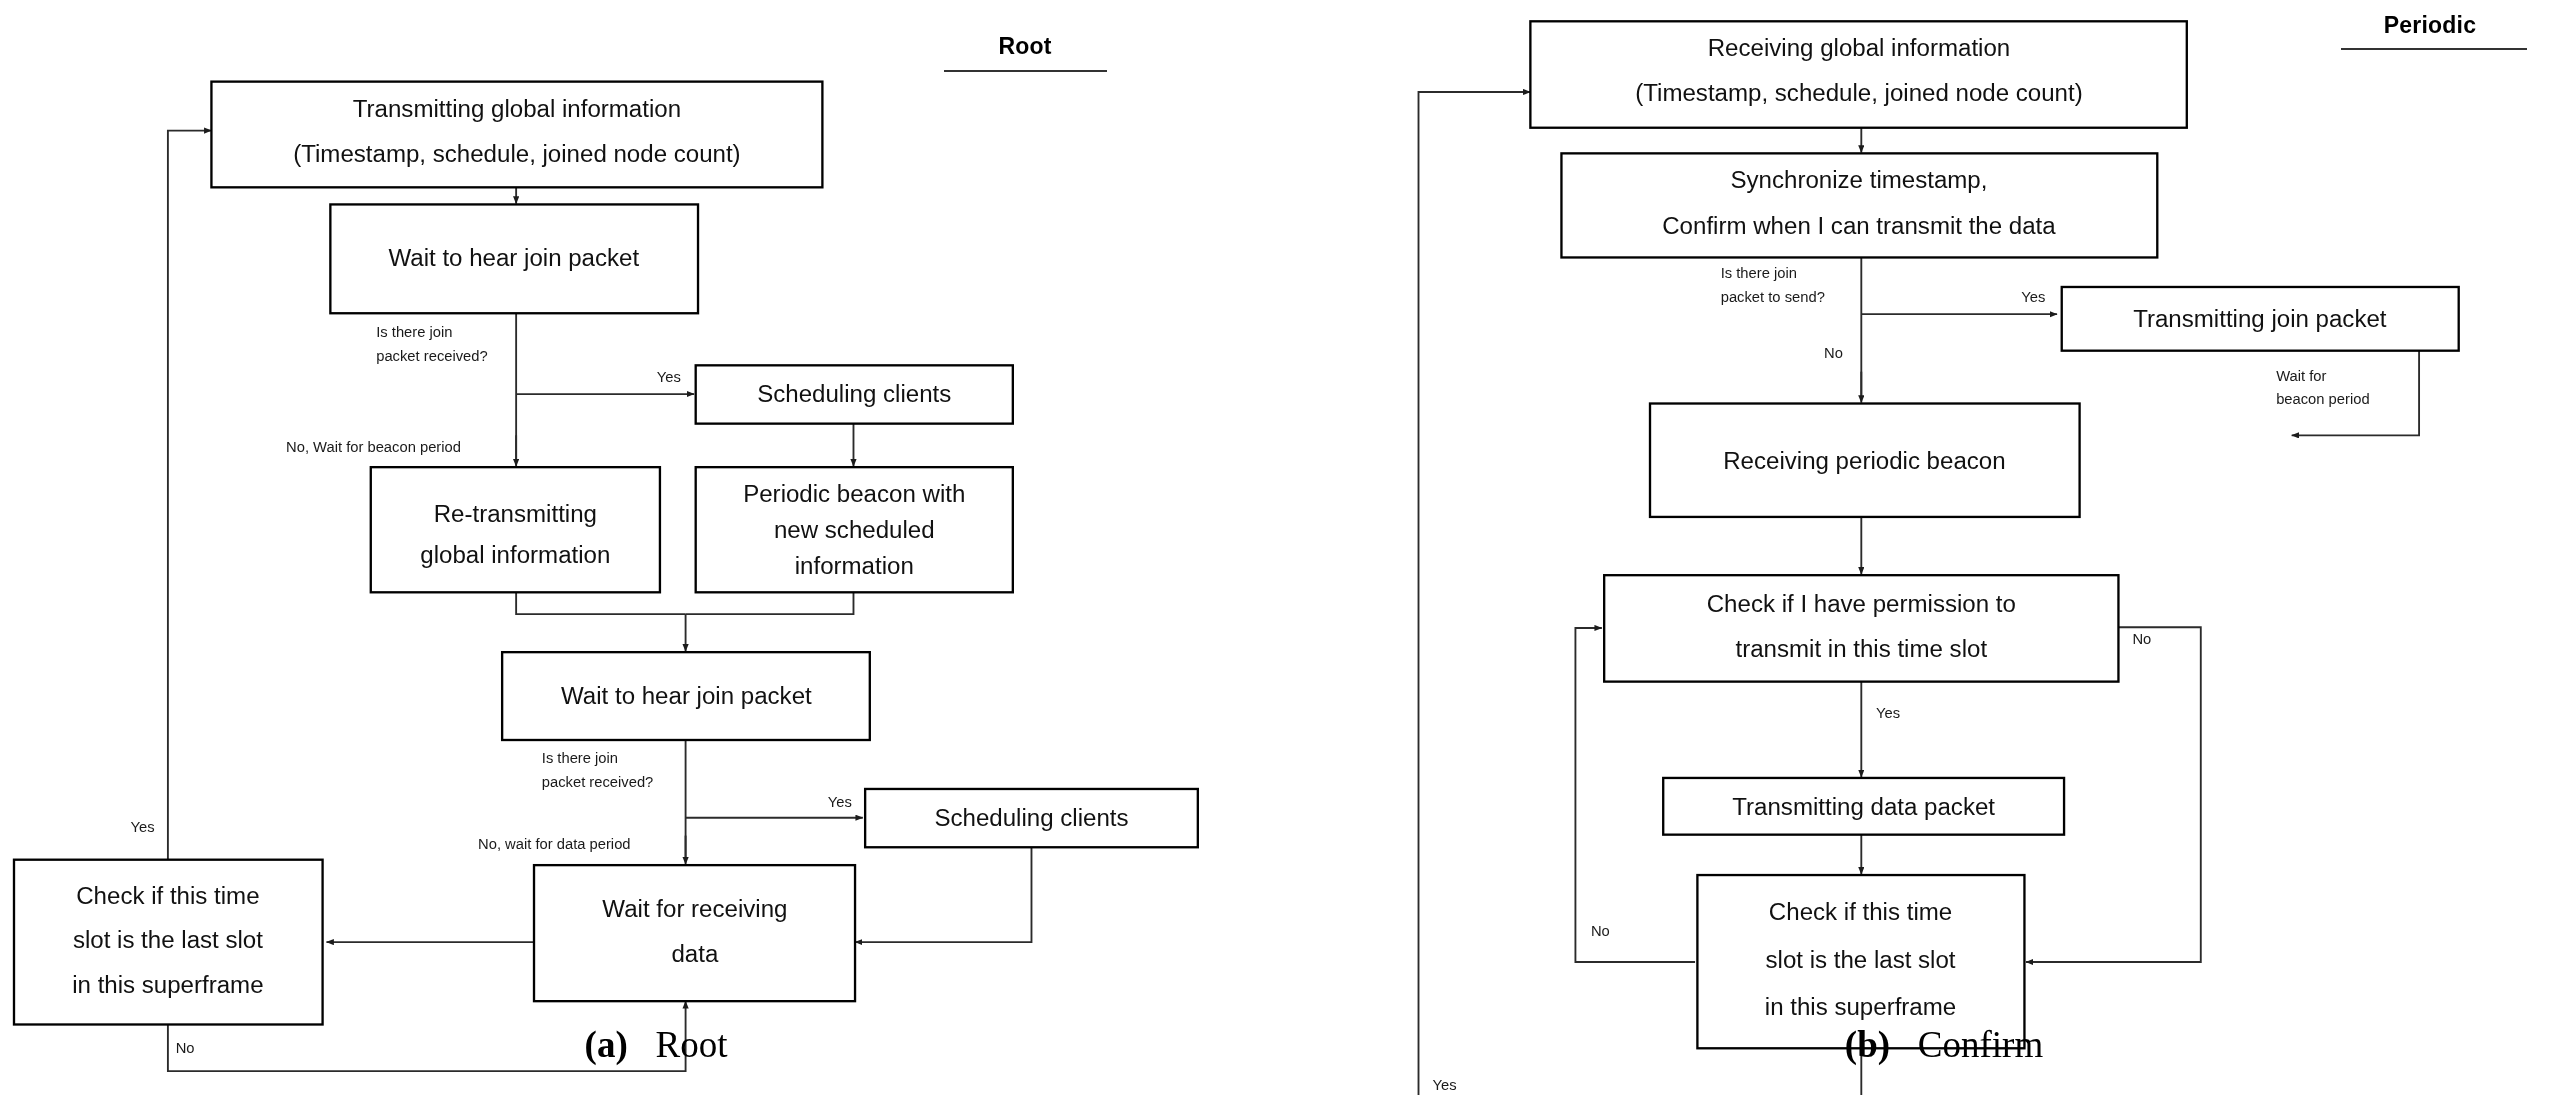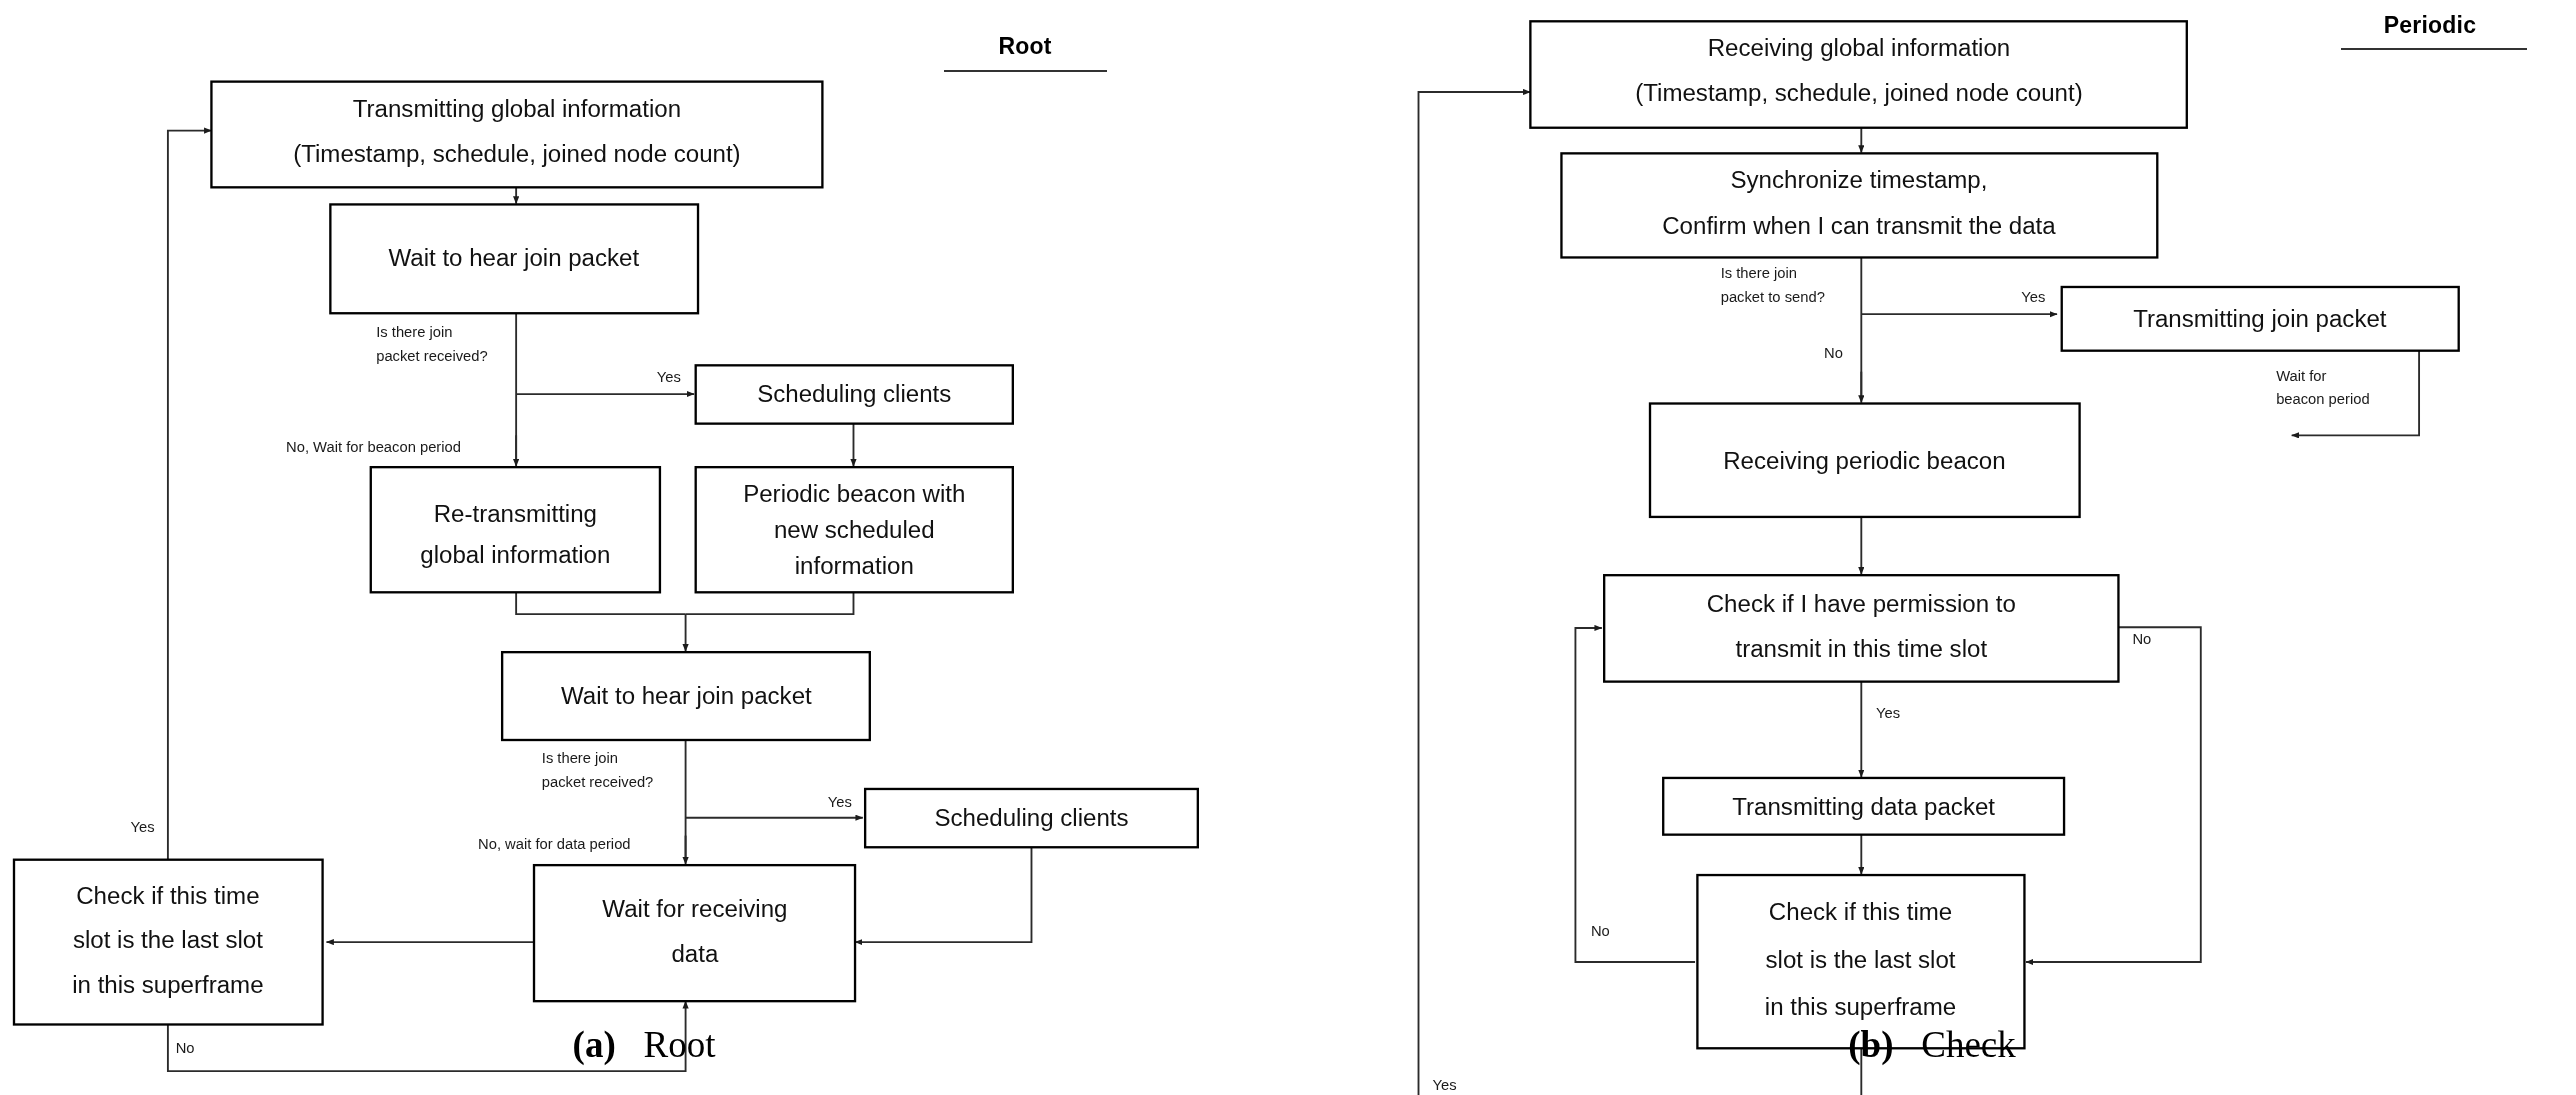--- a/index.html
+++ b/index.html
@@ -67,20 +67,21 @@
   }
 
   
   .caption {
     position: absolute;
     width: 100%;
     text-align: center;
     font-family: "Liberation Serif", serif;
     font-size: 37px;
     color: #000000;
+    padding-left: 12px;
   }
   .caption b { font-weight: bold; }
 </style>
 </head>
 <body>
 
 <div id="page">
 
   <div class="panel" id="panel-root">
 
@@ -291,18 +292,18 @@
       <text class="edge-label" x="1087" y="828">No</text>
 
       <text class="edge-label" x="390" y="1205">No</text>
 
       <text class="edge-label" x="186" y="1403">Yes</text>
     </svg>
 
     <div class="caption" style="top:1023px; left:0;">
       <b>(b)</b>
       <span>&nbsp;</span>
-      <span>Check</span>
+      <span>Confirm</span>
     </div>
   </div>
 
 </div>
 
 
 </body></html>

